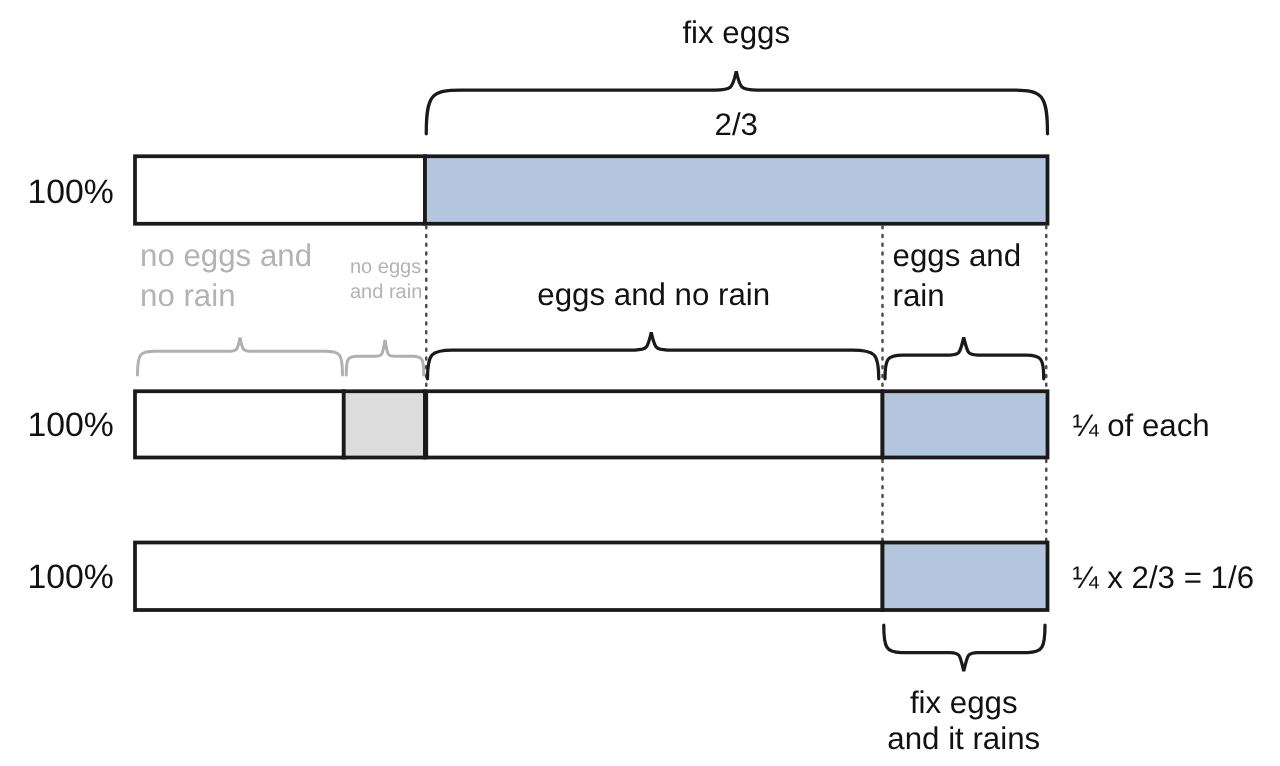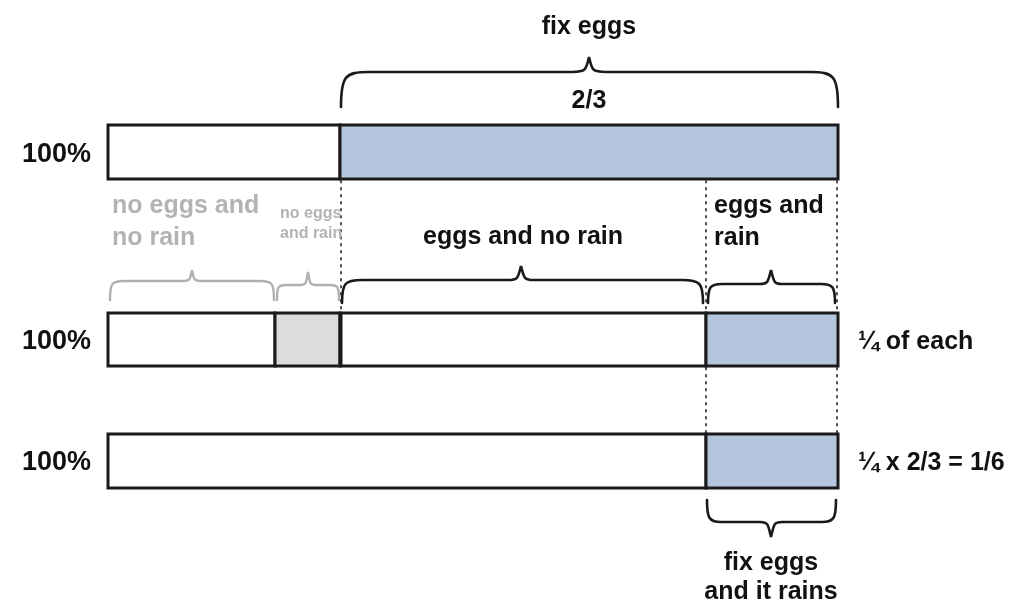--- a/index.html
+++ b/index.html
@@ -10,21 +10,20 @@
   body {
     width: 1024px;
     height: 613px;
     overflow: hidden;
     font-family: "Liberation Sans", sans-serif;
   }
   #diagram-root {
     position: relative;
     width: 1024px;
     height: 454px;
-    font-weight: bold;
   }
   svg#diagram-svg {
     display: block;
     width: 1024px;
     height: 613px;
   }
   .divider {
     stroke: #1a1a1a;
     stroke-width: 3;
   }

